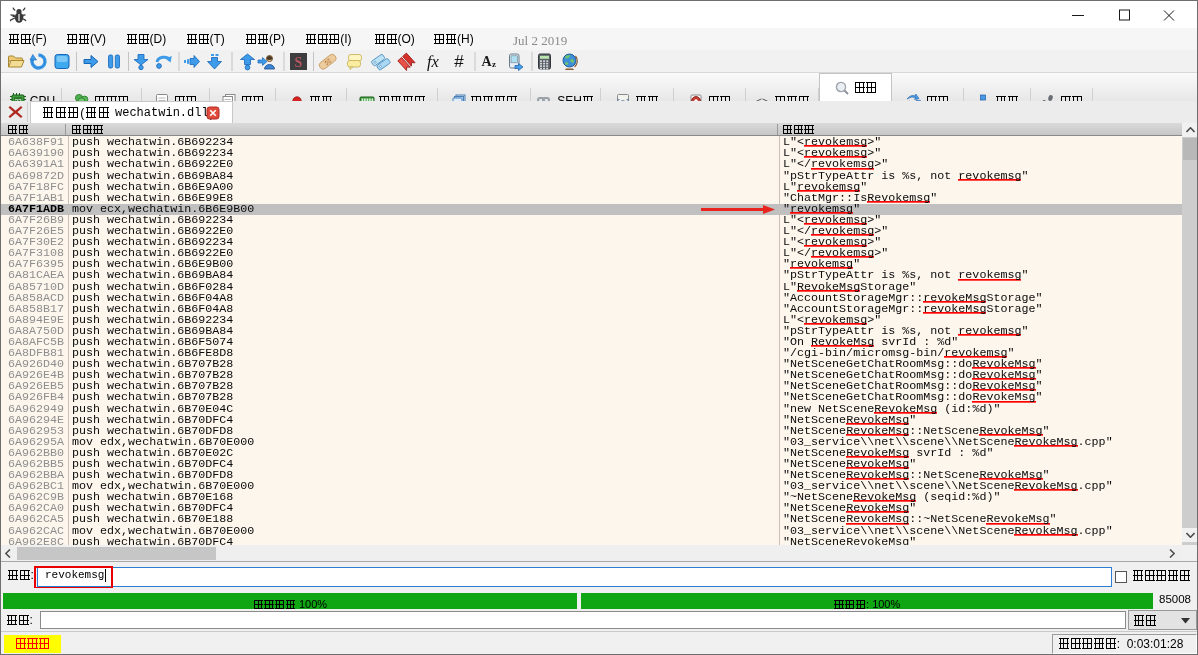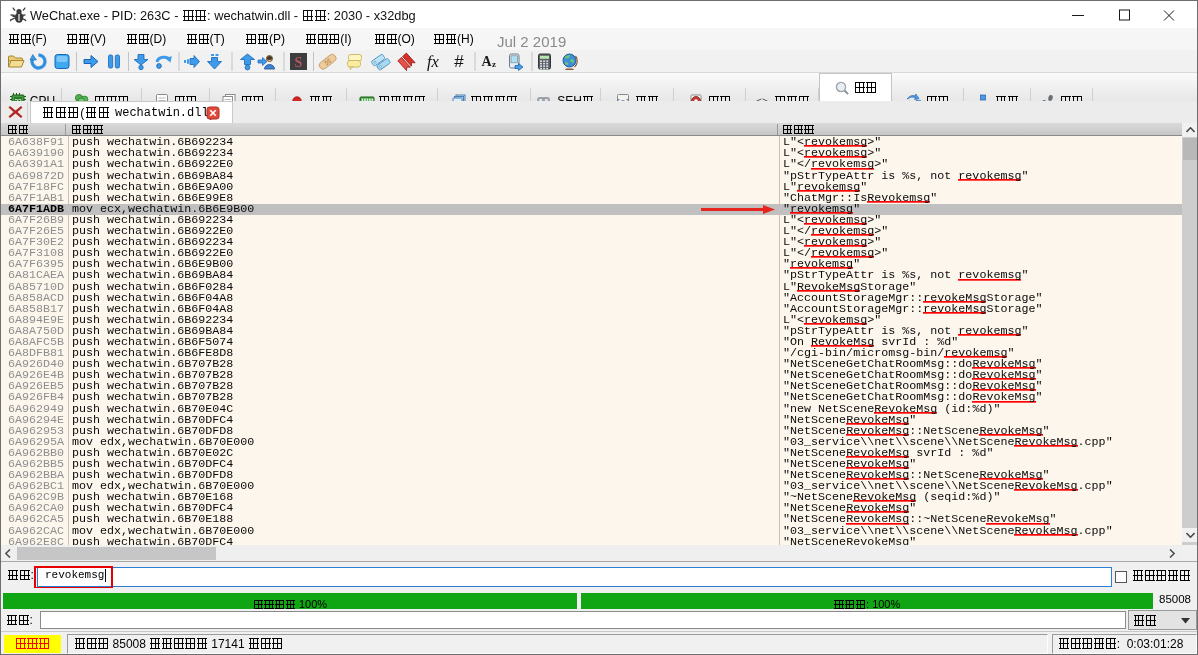--- a/index.html
+++ b/index.html
@@ -49,37 +49,36 @@
 .panel{position:absolute;top:1.5px;height:20px;border:1px solid;border-color:#9b9b9b #fdfdfd #fdfdfd #9b9b9b;display:flex;align-items:center}
 </style></head><body>
 <div id="title" class="abs">
     <svg class="abs" style="left:9px;top:6px" width="18" height="17" viewBox="0 0 18 17">
       <ellipse cx="9" cy="10.5" rx="4.2" ry="5.2" fill="#3a3a3a"></ellipse>
       <circle cx="9" cy="4.6" r="2.6" fill="#3a3a3a"></circle>
       <path d="M5.2 3.5 q-1.8-1-2.2-2.8 M12.8 3.5 q1.8-1 2.2-2.8 M4.8 8.5 L.5 7.8 M4.8 11 L1 12.8 q-.6.3-.8 1.4 M11.2 8.5 L15.5 7.8 M11.2 11 L15 12.8 q.6.3.8 1.4 M9 5.5 V15" stroke="#3a3a3a" stroke-width="1.3" fill="none"></path>
       <path d="M2.5 9.5 h11" stroke="#3a3a3a" stroke-width="1.2"></path>
       <path d="M8.2 7 h1.6 v7 h-1.6z" fill="#c9c9c9"></path>
     </svg>
-<span class="txt">WeChat.exe - PID: 263C - <i class="h"></i><i class="h"></i>: wechatwin.dll - <i class="h"></i><i class="h"></i>: 2030 - x32dbg</span>
 <svg class="abs" style="left:1062px;top:0" width="136" height="28" viewBox="0 0 136 28" fill="none" stroke="#1a1a1a" stroke-width="1">
       <path d="M9 14.5 h12"></path>
       <rect x="56.5" y="9" width="10" height="10"></rect>
       <path d="M101 9.5 l10 10 M111 9.5 l-10 10"></path>
     </svg>
 </div>
 <div id="menu" class="abs">
     <span style="left:7px"><i class="h"></i><i class="h"></i>(F)</span>
     <span style="left:65.5px"><i class="h"></i><i class="h"></i>(V)</span>
     <span style="left:125px"><i class="h"></i><i class="h"></i>(D)</span>
     <span style="left:185px"><i class="h"></i><i class="h"></i>(T)</span>
     <span style="left:244.5px"><i class="h"></i><i class="h"></i>(P)</span>
     <span style="left:304px"><i class="h"></i><i class="h"></i><i class="h"></i>(I)</span>
     <span style="left:373px"><i class="h"></i><i class="h"></i>(O)</span>
     <span style="left:432.5px"><i class="h"></i><i class="h"></i>(H)</span>
-    <span style="left:496px;color:#8a8a8a;font-family:Liberation Sans, sans-serif;font-size:15px;top:5px">Jul 2 2019</span>
+    <span style="left:512px;color:#8a8a8a;font-family:Liberation Serif, serif;font-size:13px;top:5px">Jul 2 2019</span>
   </div>
 <div id="toolbar" class="abs"></div>
 <svg class="abs" style="left:0;top:50px" width="1198" height="23" viewBox="0 0 1198 23">
     <g transform="translate(6.5,3)">
       <path d="M1 14 V4 a1 1 0 0 1 1-1 h4 l2 2 h6 a1 1 0 0 1 1 1 v2 H1z" fill="#ecca78" stroke="#a8862f" stroke-width="1"></path>
       <path d="M1 14 L3.5 7.5 H16.5 L14 14z" fill="#f3dc94" stroke="#a8862f" stroke-width="1"></path>
     </g>
     <g transform="translate(29,3)">
       <path d="M8.5 2 a6.5 6.5 0 1 1 -6 4" fill="none" stroke="#3d9be9" stroke-width="3.4"></path>
       <path d="M8.5 2 a6.5 6.5 0 1 1 -6 4" fill="none" stroke="#1565b8" stroke-width="1" opacity=".5"></path>
@@ -549,18 +548,15 @@
         <path d="M0 0 h9 L4.5 5.5z" fill="#333"></path>
       </svg>
     </div>
 </div>
 <div id="status" class="abs">
 <div id="paused">
       <i class="h"></i>
       <i class="h"></i>
       <i class="h"></i>
     </div>
-<div class="panel" style="left:66px;width:981px">
-      <span style="margin-left:6px"><i class="h"></i><i class="h"></i><i class="h"></i>&nbsp;85008&nbsp;<i class="h"></i><i class="h"></i><i class="h"></i><i class="h"></i><i class="h"></i>&nbsp;17141&nbsp;<i class="h"></i><i class="h"></i><i class="h"></i></span>
-    </div>
 <div class="panel" style="left:1051px;width:145px">
       <span style="margin-left:5px"><i class="h"></i><i class="h"></i><i class="h"></i><i class="h"></i><i class="h"></i>:&nbsp;&nbsp;0:03:01:28</span>
     </div>
 </div>
 </body></html>

